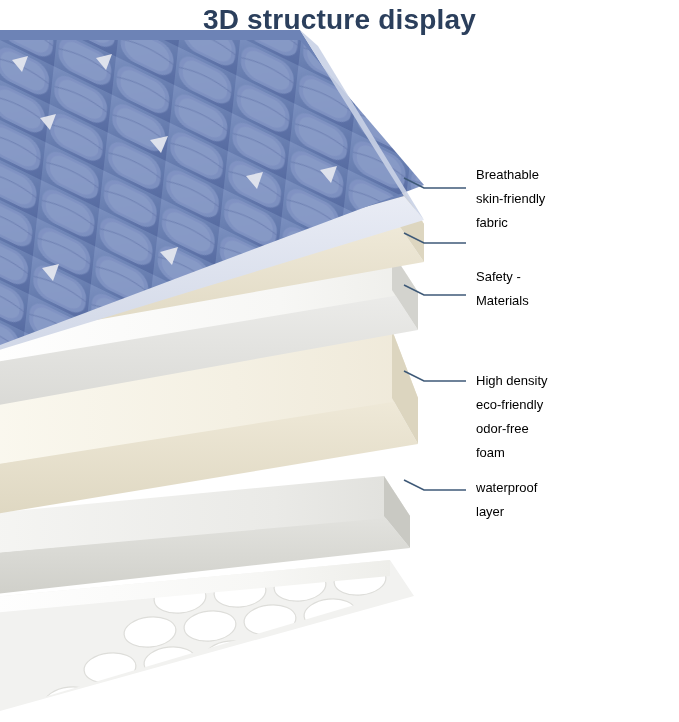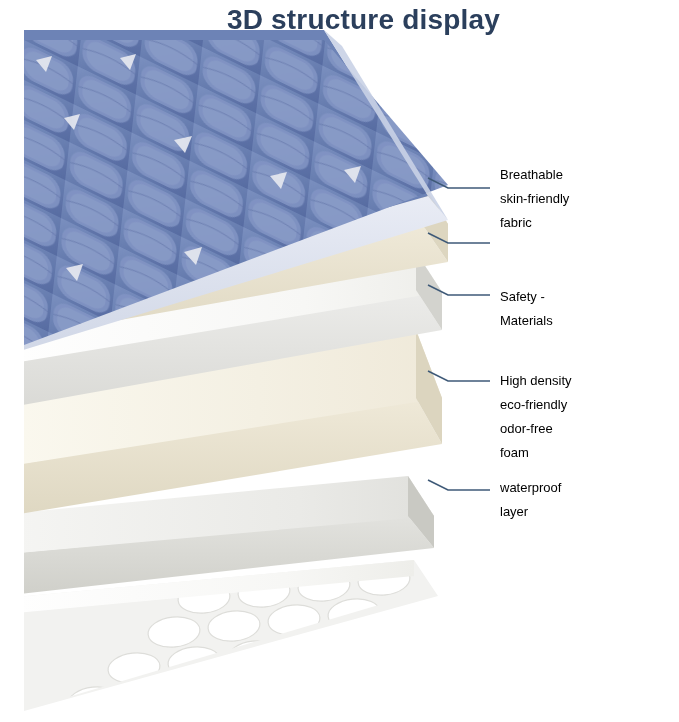--- a/index.html
+++ b/index.html
@@ -3,21 +3,21 @@
 <meta charset="utf-8">
 <style>
   html,body{margin:0;padding:0;}
   body{
     width:679px;height:722px;
     background:#ffffff;
     font-family:"Liberation Sans", sans-serif;
     overflow:hidden;
     position:relative;
   }
-  #stage{position:absolute;left:0;top:0;width:550px;height:722px;margin-left:24px;}
+  #stage{position:absolute;left:0;top:0;width:550px;height:722px;}
   .title{
     position:absolute;
     left:0;top:4px;width:679px;
     text-align:center;
     font-size:28px;
     font-weight:bold;
     color:#2b3f5c;
     letter-spacing:0.2px;
   }
   .label{
@@ -169,19 +169,19 @@
       <path d="M404 178 L424 188 L466 188"></path>
       <path d="M404 233 L424 243 L466 243"></path>
       <path d="M404 285 L424 295 L466 295"></path>
       <path d="M404 371 L424 381 L466 381"></path>
       <path d="M404 480 L424 490 L466 490"></path>
     </g>
   </svg>
 
   <div class="label" style="left:476px;top:163px;">Breathable
 skin-friendly fabric</div>
-  <div class="label" style="left:476px;top:285px;">Safety -Materials</div>
+  <div class="label" style="left:476px;top:265px;">Safety -Materials</div>
   <div class="label" style="left:476px;top:369px;">High density
 eco-friendly
 odor-free foam</div>
   <div class="label" style="left:476px;top:476px;">waterproof layer</div>
 
 </div>
 
 </body></html>

